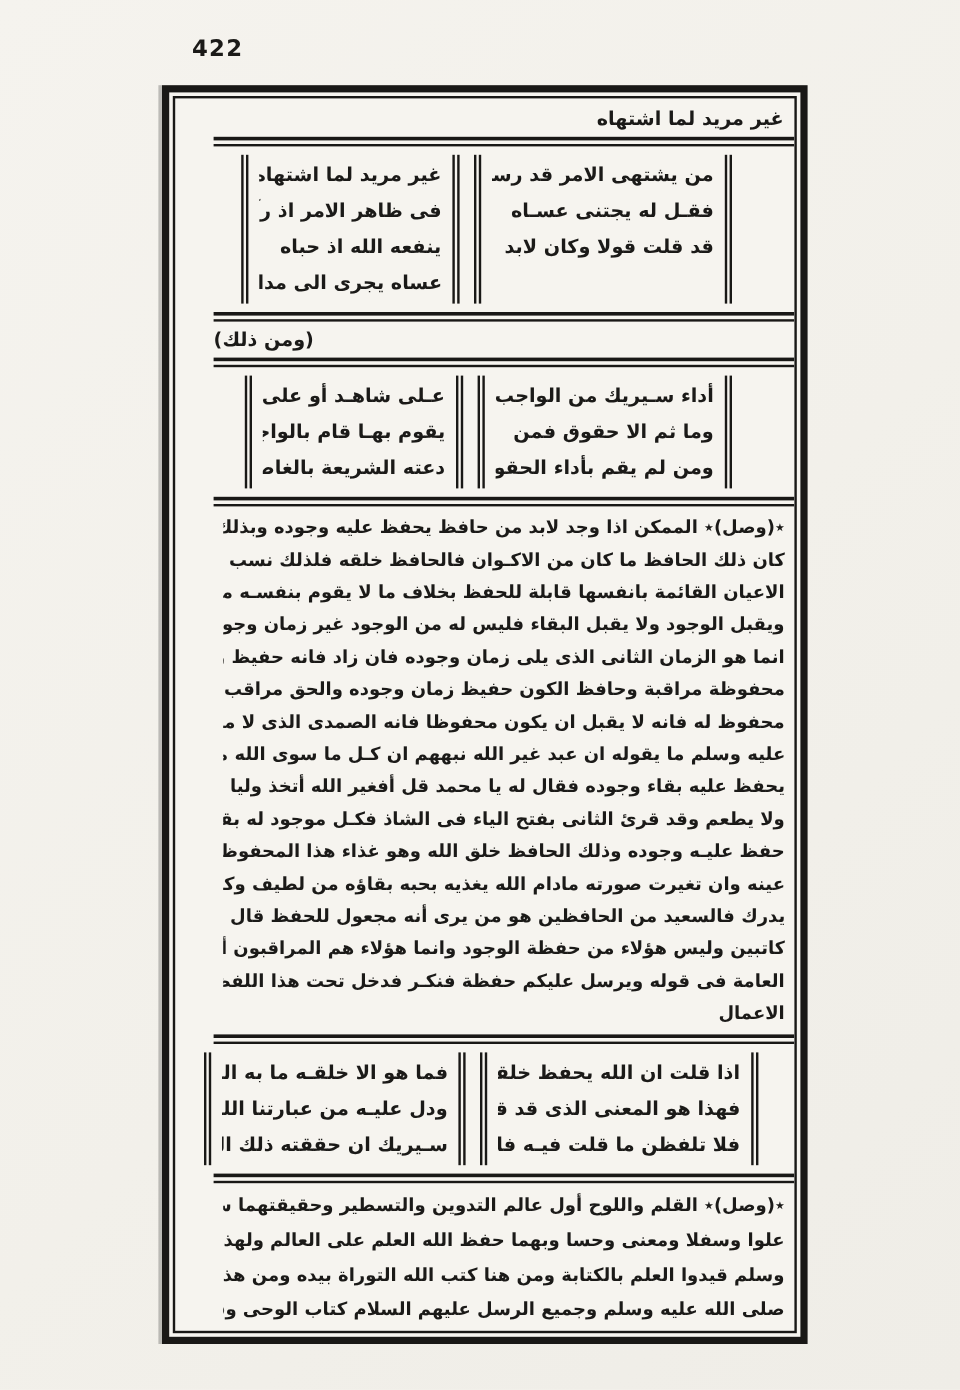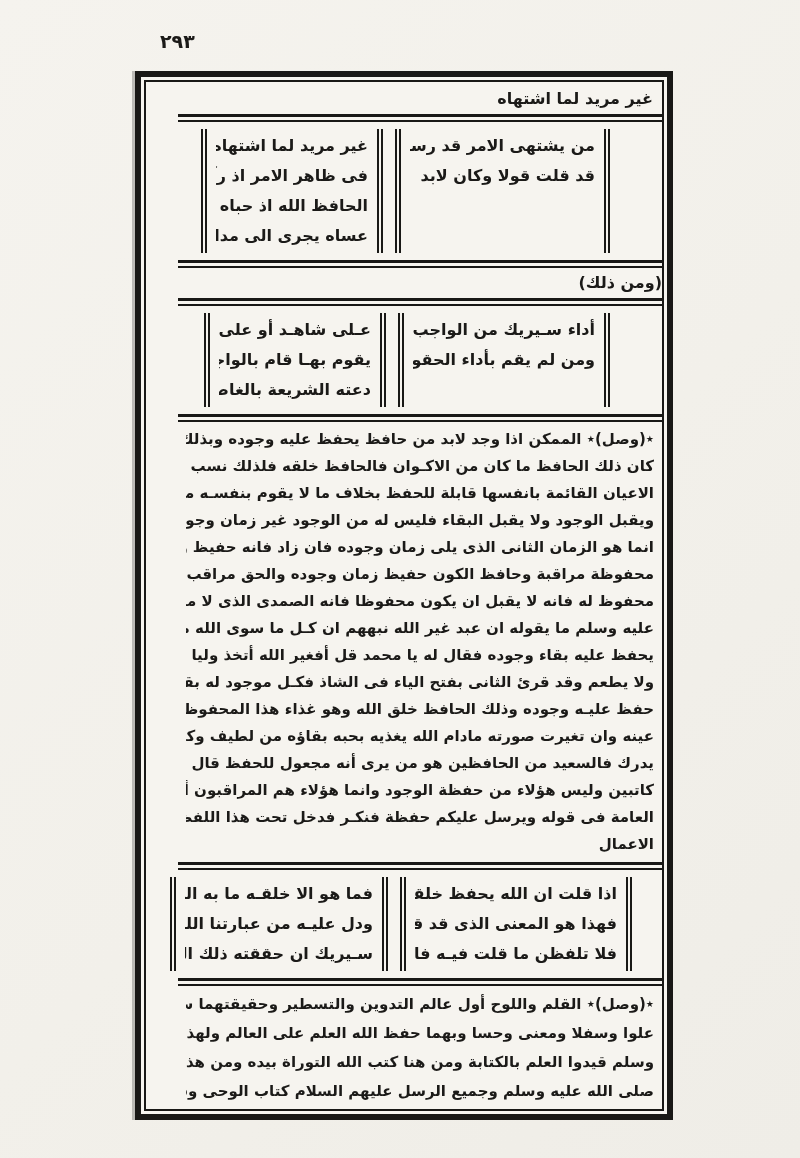--- a/index.html
+++ b/index.html
@@ -63,70 +63,72 @@
   .vb3-left  { width:218px; }
   .verse-line {
     font-size:16px; font-weight:bold;
     line-height:30px; white-space:nowrap;
     text-align:justify; text-align-last:justify;
     overflow:hidden;
   }
   .verse-line::after { content:""; display:inline-block; width:100%; }
   .section-title {
     flex:0 0 auto; height:30px; line-height:30px;
-    text-align:right; font-size:16px; font-weight:bold;
+    text-align:left; font-size:16px; font-weight:bold;
   }
   .prose { flex:0 0 auto; padding:4px 8px; }
   .prose-line {
     font-size:15px; font-weight:bold;
     line-height:27px; height:27px;
     text-align:justify; text-align-last:justify;
     white-space:nowrap; overflow:hidden;
   }
   .prose-line::after { content:""; display:inline-block; width:100%; }
   .prose-line.short { text-align:center; text-align-last:right; }
   .prose-line.short::after { content:none; }
   .prose2 .prose-line { line-height:29px; height:29px; }
 </style>
 </head>
 <body>
 
 <div class="page">
 
-  <div class="page-number">٢٩٣</div>
+  <div class="page-number">422</div>
 
   <div class="frame">
     <div class="frame-inner">
 
       <div class="running-head">غير مريد لما اشتهاه</div>
 
       <div class="hrule"></div>
 
       <div class="verse-block">
         <div class="verse-col vb1-right">
           <div class="verse-line">من يشتهى الامر قد رسول</div>
+          <div class="verse-line">فقـل له يجتنى عسـاه</div>
           <div class="verse-line">قد قلت قولا وكان لابد</div>
         </div>
         <div class="verse-col vb1-left">
           <div class="verse-line">غير مريد لما اشتهاه</div>
           <div class="verse-line">فى ظاهر الامر اذ رآه</div>
-          <div class="verse-line">الحافظ الله اذ حباه</div>
+          <div class="verse-line">ينفعه الله اذ حباه</div>
           <div class="verse-line">عساه يجرى الى مداه</div>
         </div>
       </div>
 
       <div class="hrule"></div>
 
       <div class="section-title">(ومن ذلك)</div>
 
       <div class="hrule"></div>
 
       <div class="verse-block">
         <div class="verse-col vb2-right">
           <div class="verse-line">أداء سـيريك من الواجب</div>
+          <div class="verse-line">وما ثم الا حقوق فمن</div>
           <div class="verse-line">ومن لم يقم بأداء الحقوق</div>
         </div>
         <div class="verse-col vb2-left">
           <div class="verse-line">عـلى شاهـد أو على غائب</div>
           <div class="verse-line">يقوم بهـا قام بالواجب</div>
           <div class="verse-line">دعته الشريعة بالغاصب</div>
         </div>
       </div>
 
       <div class="hrule"></div>

